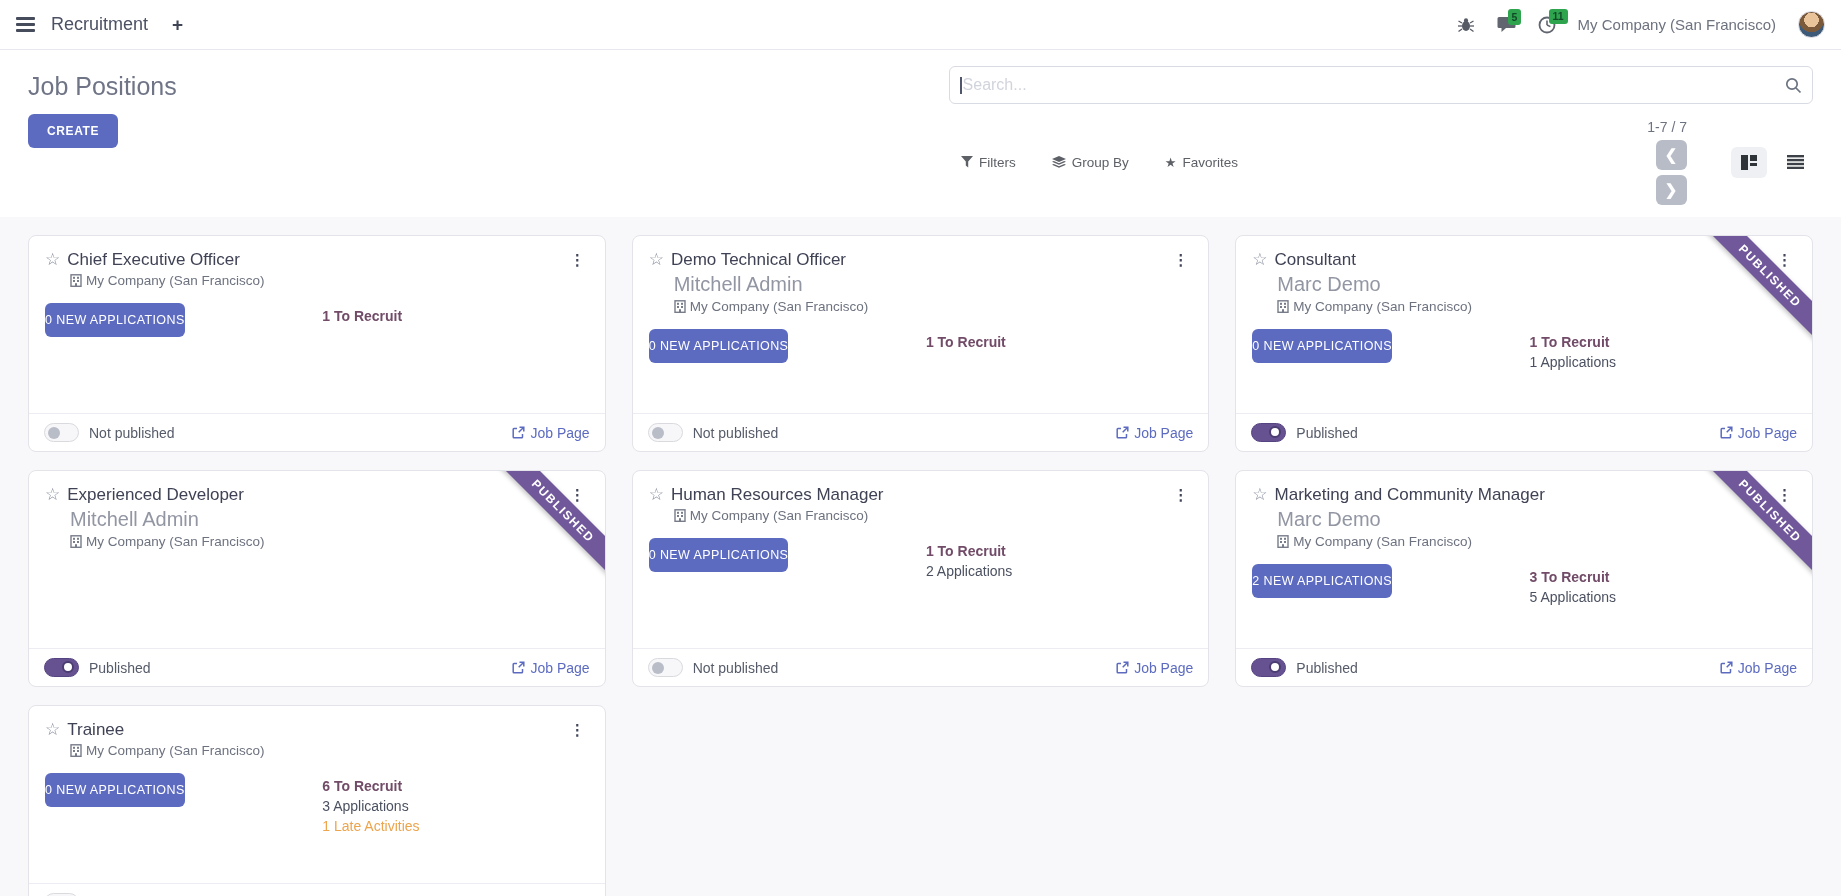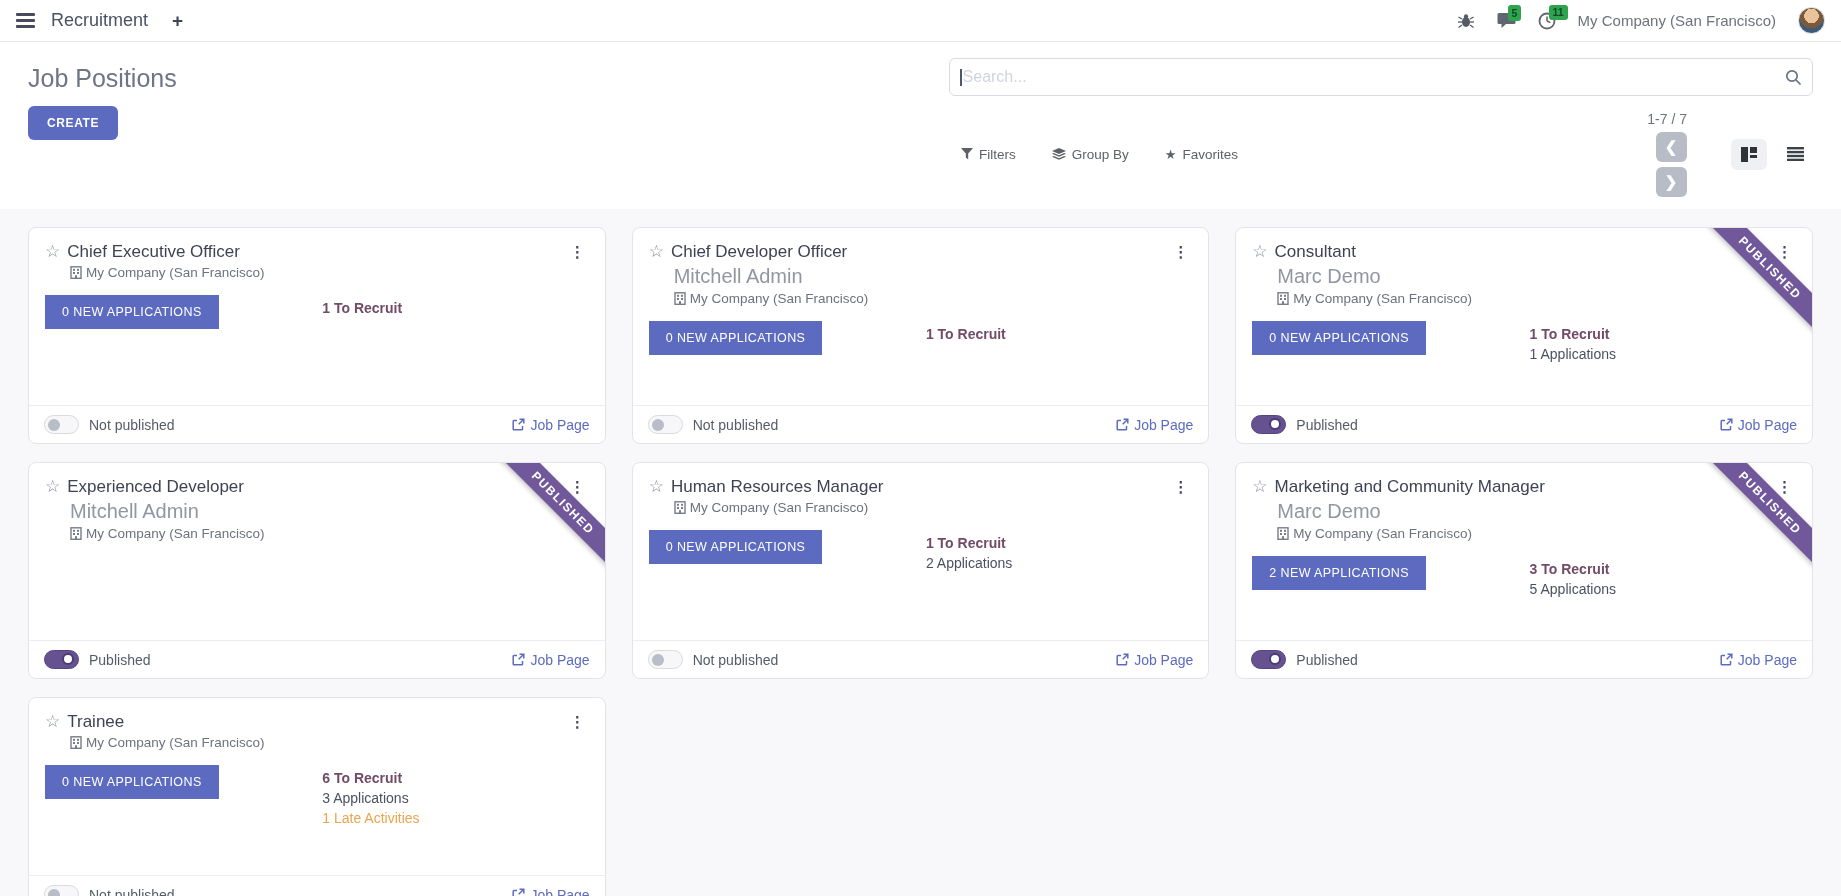--- a/index.html
+++ b/index.html
@@ -5,21 +5,21 @@
   * { margin:0; padding:0; box-sizing:border-box; }
   html,body { width:1841px; height:896px; overflow:hidden;
     font-family:"Liberation Sans", sans-serif; background:#f8f8fa; }
 
   :root {
     --primary:#5C6BC0; --plum:#714B67; --ribbon:#71589B; --toggle-on:#665191;
     --orange:#ECA44D; --badge:#2EA44F;
   }
 
   
-  .navbar { height:42px; background:#fff; border-bottom:1px solid #e7e7ee;
+  .navbar { height:50px; background:#fff; border-bottom:1px solid #e7e7ee;
     display:flex; align-items:center; padding:0 16px; }
   .hamburger { display:flex; flex-direction:column; gap:3px; cursor:pointer; }
   .hamburger span { width:19px; height:3px; background:#474c5c; border-radius:1px; }
   .app-name { margin-left:16px; font-size:18px; color:#4c5164; }
   .plus-btn { margin-left:24px; font-size:19px; font-weight:700; color:#3f4554; cursor:pointer; line-height:1; }
   .nav-right { margin-left:auto; display:flex; align-items:center; gap:22px; }
   .systray-item { position:relative; display:flex; align-items:center; cursor:pointer; }
   .badge { position:absolute; top:-7px; left:11px; background:var(--badge); color:#114927;
     font-size:10.5px; font-weight:700; border-radius:3px; padding:1.5px 4px; line-height:1.2; }
   .nav-company { font-size:15px; color:#6d727f; cursor:pointer; }
@@ -65,22 +65,22 @@
   .fav-star { font-size:17px; color:#878d9d; cursor:pointer; line-height:1.2; }
   .card-title { font-size:17px; color:#3f4254; font-weight:500; margin-left:7px; cursor:pointer; }
   .kebab { margin-left:auto; color:#41465a; font-size:15px; font-weight:700; cursor:pointer;
     line-height:1; padding:2px 4px; letter-spacing:0; }
   .sub-block { margin-left:25px; margin-top:3px; }
   .recruiter { font-size:20px; color:#9296a3; margin-bottom:3px; }
   .company-row { display:flex; align-items:center; gap:4px; font-size:13.5px; color:#6d727f; }
   .main-row { display:flex; margin-top:15px; }
   .btn-wrap { flex:0 0 51%; }
   .new-apps-btn { background:var(--primary); color:#fff; border:none; font-family:inherit;
-    font-size:12.5px; font-weight:500; letter-spacing:.4px; padding:10px 17px;
-    border-radius:0; cursor:pointer; }
+    font-size:12.5px; font-weight:500; letter-spacing:.4px; padding:10px 0;
+    border-radius:6px; cursor:pointer; }
   .stats { padding-top:3px; font-size:14px; line-height:20px; }
   .to-recruit { color:var(--plum); font-weight:700; }
   .applications { color:#4b5160; }
   .activity { color:var(--orange); }
   .card-footer { border-top:1px solid #ececf2; padding:9px 15px; display:flex; align-items:center; }
   .toggle { width:35px; height:19px; border-radius:10px; background:#f7f7f9;
     border:1px solid #d8dade; position:relative; cursor:pointer; flex:0 0 auto; }
   .toggle .knob { position:absolute; top:2.5px; left:3px; width:12px; height:12px;
     border-radius:50%; background:#b9bdc7; }
   .toggle.on { background:var(--toggle-on); border-color:#554382; }
@@ -249,21 +249,21 @@
         <span>Job Page</span>
       </a>
     </div>
   </div>
 
   <div class="card">
 
     <div class="card-body">
       <div class="card-head">
         <span class="fav-star">☆</span>
-        <span class="card-title">Chief Developer Officer</span>
+        <span class="card-title">Demo Technical Officer</span>
         <span class="kebab">⋮</span>
       </div>
       <div class="sub-block">
         <div class="recruiter">Mitchell Admin</div>
         <div class="company-row">
           <svg width="12" height="13" viewBox="0 0 12 13">
             <rect x="1" y="0.8" width="10" height="11.5" fill="none" stroke="#777c89" stroke-width="1.4"></rect>
             <g fill="#777c89">
               <rect x="3" y="2.8" width="2" height="2"></rect>
                 <rect x="7" y="2.8" width="2" height="2"></rect>

